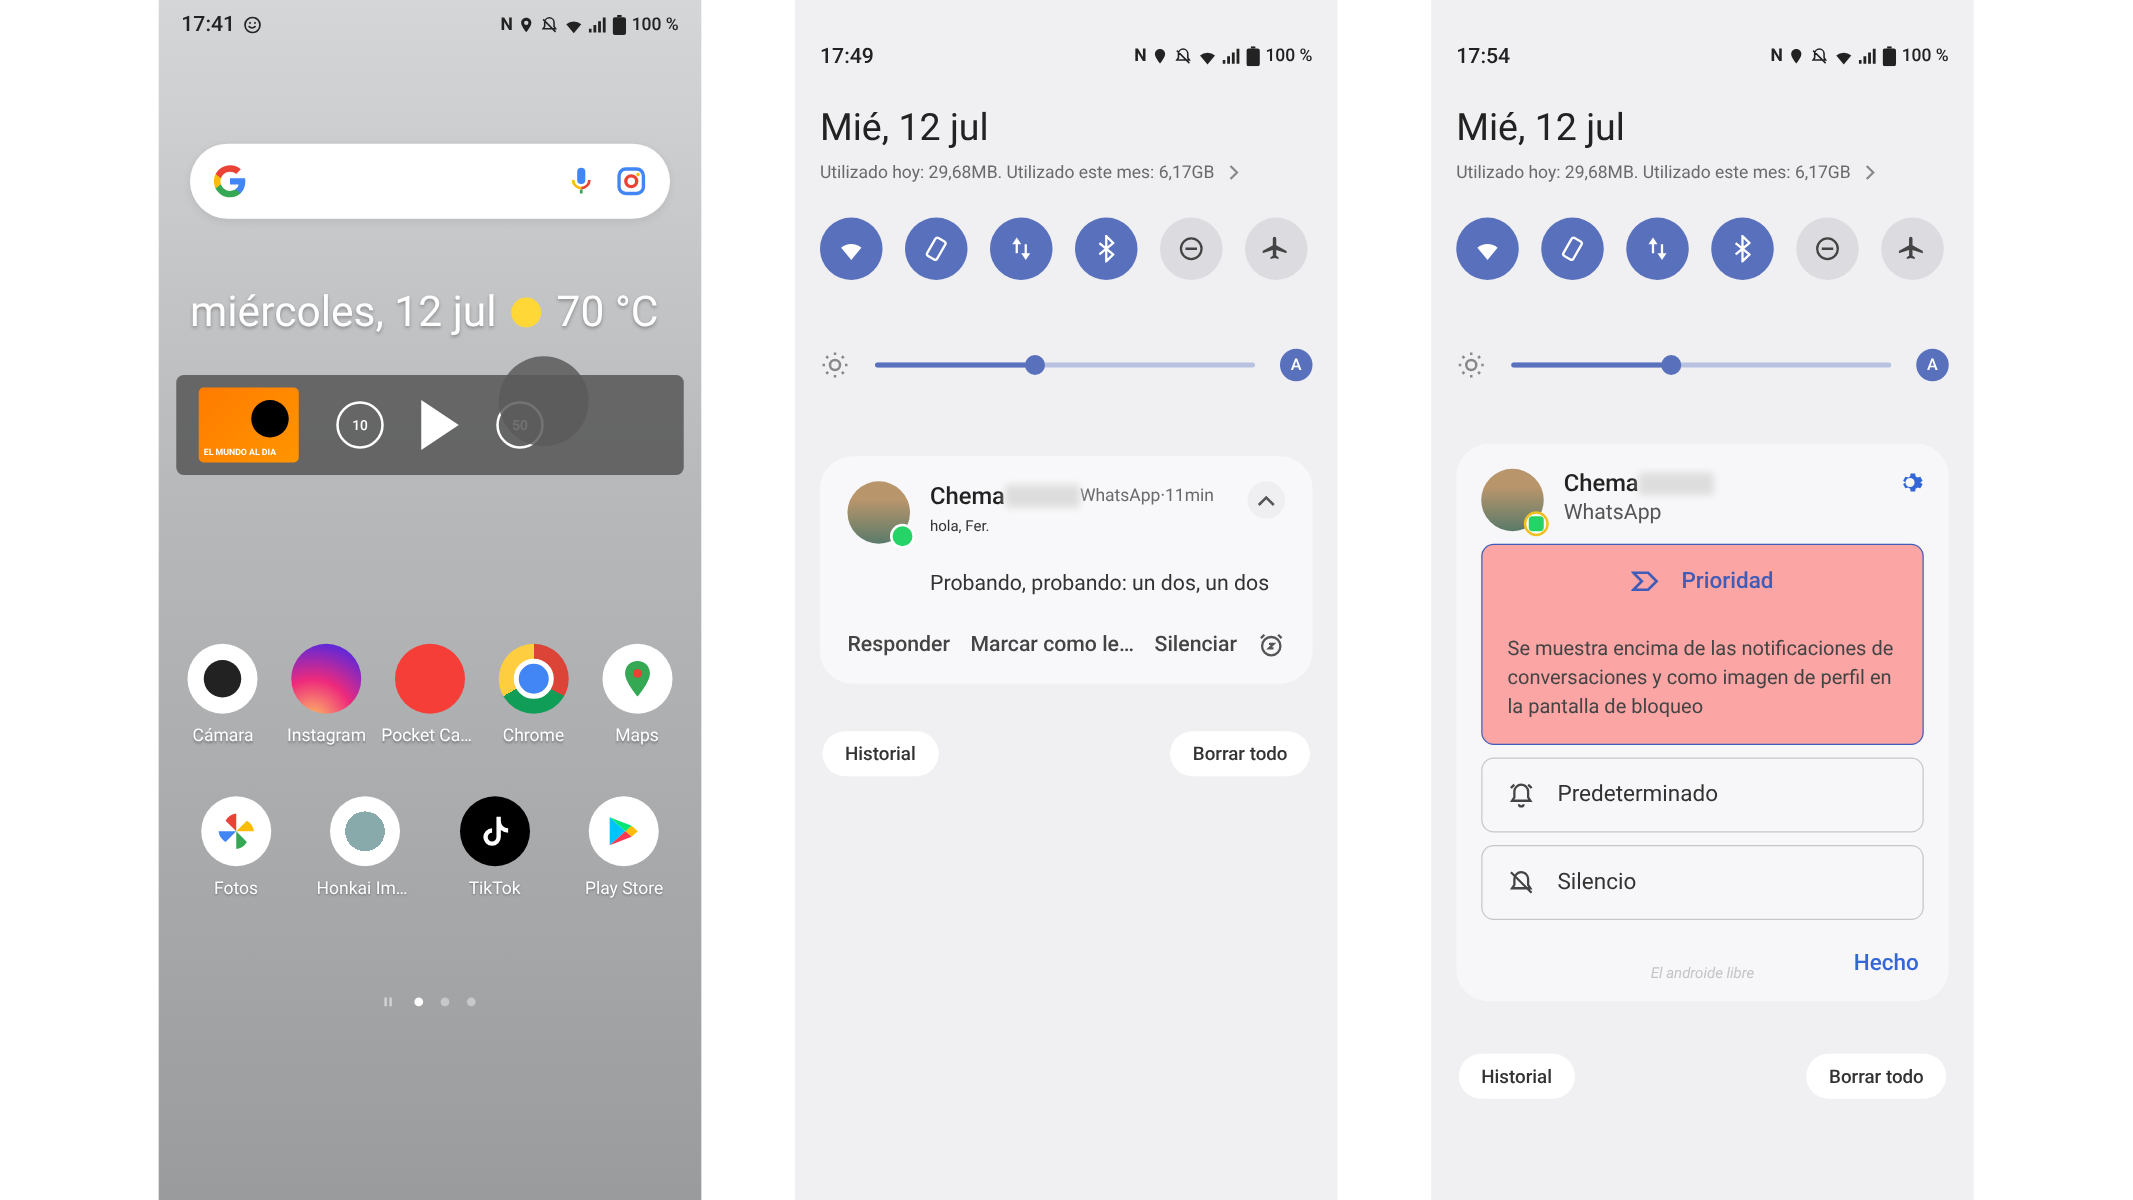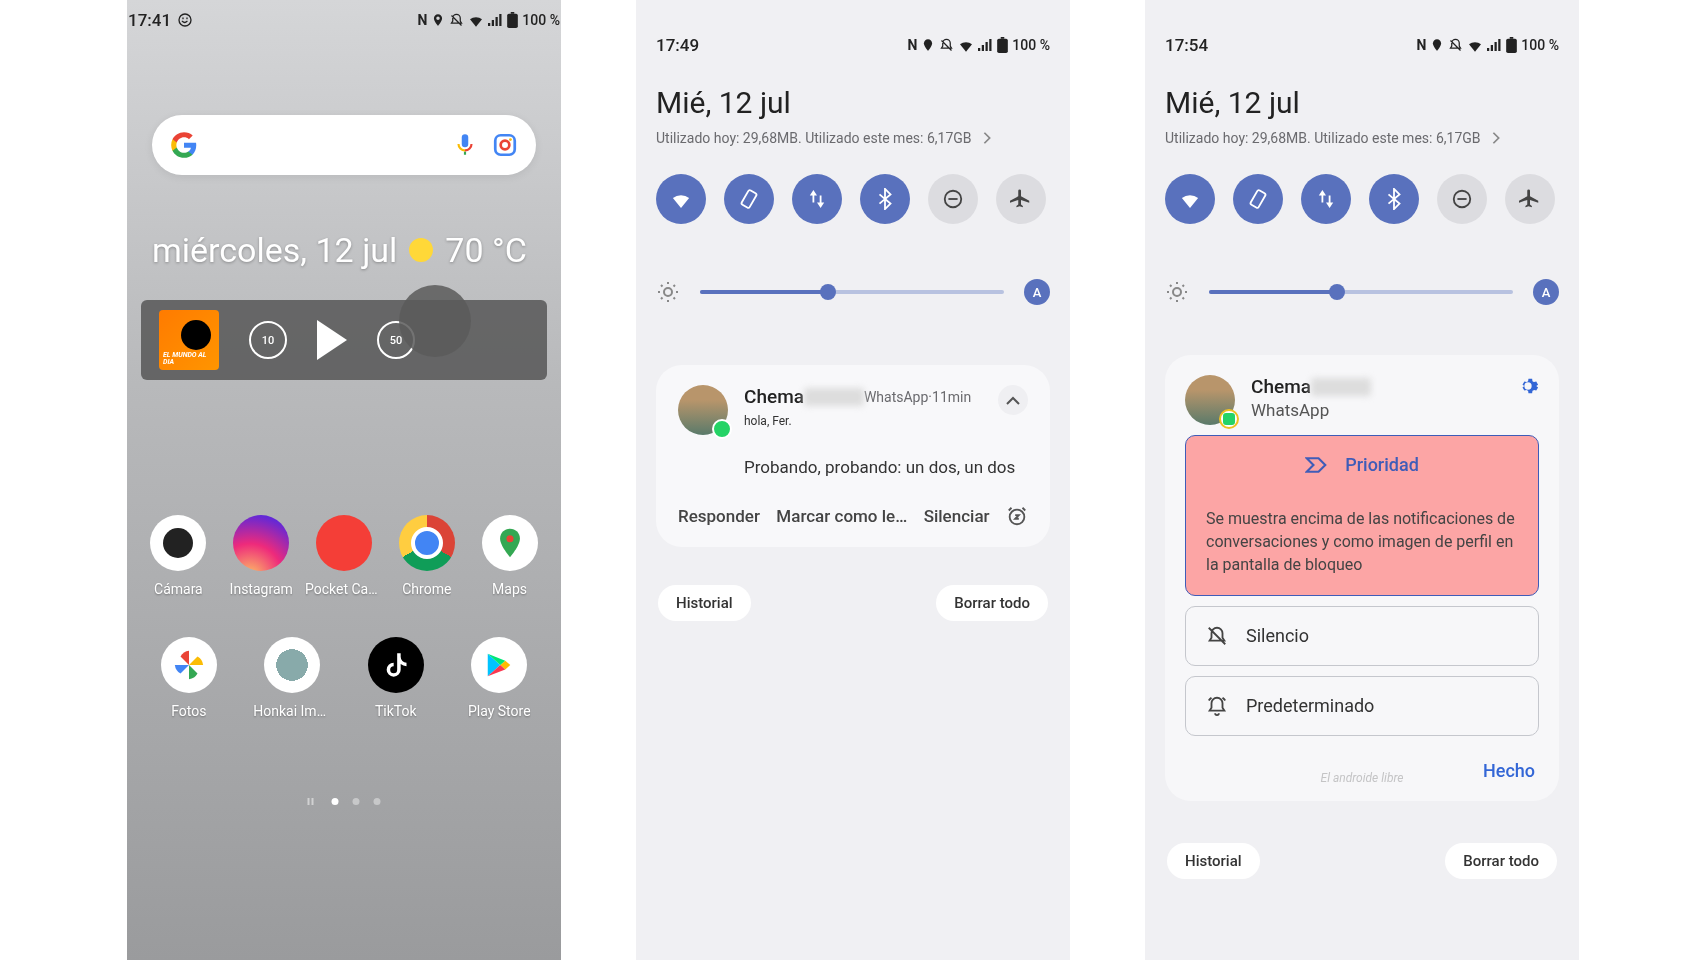--- a/index.html
+++ b/index.html
@@ -2,31 +2,31 @@
 <html><head>
   <meta charset="utf-8">
   <style>
     * { margin: 0; padding: 0; box-sizing: border-box; font-family: Roboto, -apple-system, sans-serif; }
     body { background: #fff; width: 1706px; height: 960px; display: flex; align-items: center; justify-content: center; }
     .stage { display: flex; gap: 75px; }
     .phone { width: 434px; height: 960px; background: #e8e9ed; border-radius: 0; overflow: hidden; position: relative; }
     
     .p1 { background: linear-gradient(180deg, #d5d6d8 0%, #b8b9bb 40%, #a0a1a3 60%, #8a8b8d 100%); }
     .p1 .wallpaper { position: absolute; inset: 0; background: linear-gradient(180deg, #d5d6d8 0%, #b8b9bb 40%, #9a9b9d 100%); }
-    .status-bar { position: relative; display: flex; justify-content: space-between; padding: 10px 1px 0; font-size: 17px; font-weight: 500; color: #222; z-index: 10; }
+    .status-bar { position: relative; display: flex; justify-content: space-between; padding: 10px 18px 0; font-size: 17px; font-weight: 500; color: #222; z-index: 10; }
     .status-left { display: flex; align-items: center; gap: 6px; }
     .status-right { display: flex; align-items: center; gap: 4px; font-size: 14px; }
     .search-pill { position: relative; margin: 85px 25px 0; background: #fff; border-radius: 40px; height: 60px; display: flex; align-items: center; padding: 0 18px; box-shadow: 0 2px 8px rgba(0,0,0,0.08); z-index: 5; }
     .g-logo { width: 28px; height: 28px; }
     .spacer { flex: 1; }
     .mic, .lens { width: 26px; height: 26px; margin-left: 14px; }
     .date-weather { position: relative; color: #fff; font-size: 34px; font-weight: 400; margin: 55px 25px 0; display: flex; align-items: center; gap: 12px; text-shadow: 0 1px 3px rgba(0,0,0,0.3); z-index: 5; }
     .sun { width: 24px; height: 24px; background: #ffd838; border-radius: 50%; display: inline-block; }
     .media-widget { position: relative; margin: 30px 14px 0; background: rgba(80,80,80,0.8); border-radius: 6px; height: 80px; display: flex; align-items: center; padding: 0 18px; gap: 30px; z-index: 5; }
-    .media-art { width: 60px; height: 60px; background: linear-gradient(135deg, #ff7b00, #ff9500); border-radius: 4px; flex-shrink: 0; position: relative; font-style: italic; }
+    .media-art { width: 80px; height: 60px; background: linear-gradient(135deg, #ff7b00, #ff9500); border-radius: 4px; flex-shrink: 0; position: relative; }
     .media-art::after { content: ''; position: absolute; width: 30px; height: 30px; background: #000; border-radius: 50%; top: 10px; right: 8px; }
     .media-art span { position: absolute; bottom: 4px; left: 4px; color: #fff; font-size: 7px; font-weight: 700; line-height: 1; }
     .skip-btn { width: 38px; height: 38px; border: 2.5px solid #fff; border-radius: 50%; display: flex; align-items: center; justify-content: center; color: #fff; font-size: 11px; font-weight: 500; }
     .play-btn { width: 0; height: 0; border-left: 30px solid #fff; border-top: 20px solid transparent; border-bottom: 20px solid transparent; }
     .dark-circle { position: absolute; width: 72px; height: 72px; background: rgba(90,90,90,0.85); border-radius: 50%; top: 285px; right: 90px; z-index: 6; }
     .app-row { position: relative; display: flex; justify-content: space-around; margin: 0 10px; z-index: 5; }
     .app-row.r1 { margin-top: 135px; }
     .app-row.r2 { margin-top: 40px; }
     .app { display: flex; flex-direction: column; align-items: center; gap: 10px; width: 80px; }
     .app-icon { width: 56px; height: 56px; border-radius: 50%; display: flex; align-items: center; justify-content: center; font-size: 26px; }
@@ -536,33 +536,33 @@
               </svg>
             </span>
         <span>Prioridad</span>
       </div>
       <div class="opt-desc">Se muestra encima de las notificaciones de conversaciones y como imagen de perfil en la pantalla de bloqueo</div>
     </div>
 
     <div class="opt">
       <span>
             <svg width="22" height="22" viewBox="0 0 24 24" fill="none" stroke="#444" stroke-width="2">
+              <path d="M12 3a6 6 0 00-6 6v5l-2 3h16l-2-3V9a6 6 0 00-6-6zM10 20a2 2 0 004 0M3 6a12 12 0 013-3M21 6a12 12 0 00-3-3"></path>
+            </svg>
+          </span>
+      <span>Predeterminado</span>
+    </div>
+
+    <div class="opt">
+      <span>
+            <svg width="22" height="22" viewBox="0 0 24 24" fill="none" stroke="#444" stroke-width="2">
               <path d="M12 3a6 6 0 00-6 6v5l-2 3h16l-2-3V9a6 6 0 00-6-6zM3 3l18 18"></path>
             </svg>
           </span>
       <span>Silencio</span>
-    </div>
-
-    <div class="opt">
-      <span>
-            <svg width="22" height="22" viewBox="0 0 24 24" fill="none" stroke="#444" stroke-width="2">
-              <path d="M12 3a6 6 0 00-6 6v5l-2 3h16l-2-3V9a6 6 0 00-6-6zM10 20a2 2 0 004 0M3 6a12 12 0 013-3M21 6a12 12 0 00-3-3"></path>
-            </svg>
-          </span>
-      <span>Predeterminado</span>
     </div>
 
     <div class="done">Hecho</div>
   </div>
 
   <div class="watermark">El androide libre</div>
 
   <div class="shade-footer">
     <div class="sf-btn">Historial</div>
     <div class="sf-btn">Borrar todo</div>

